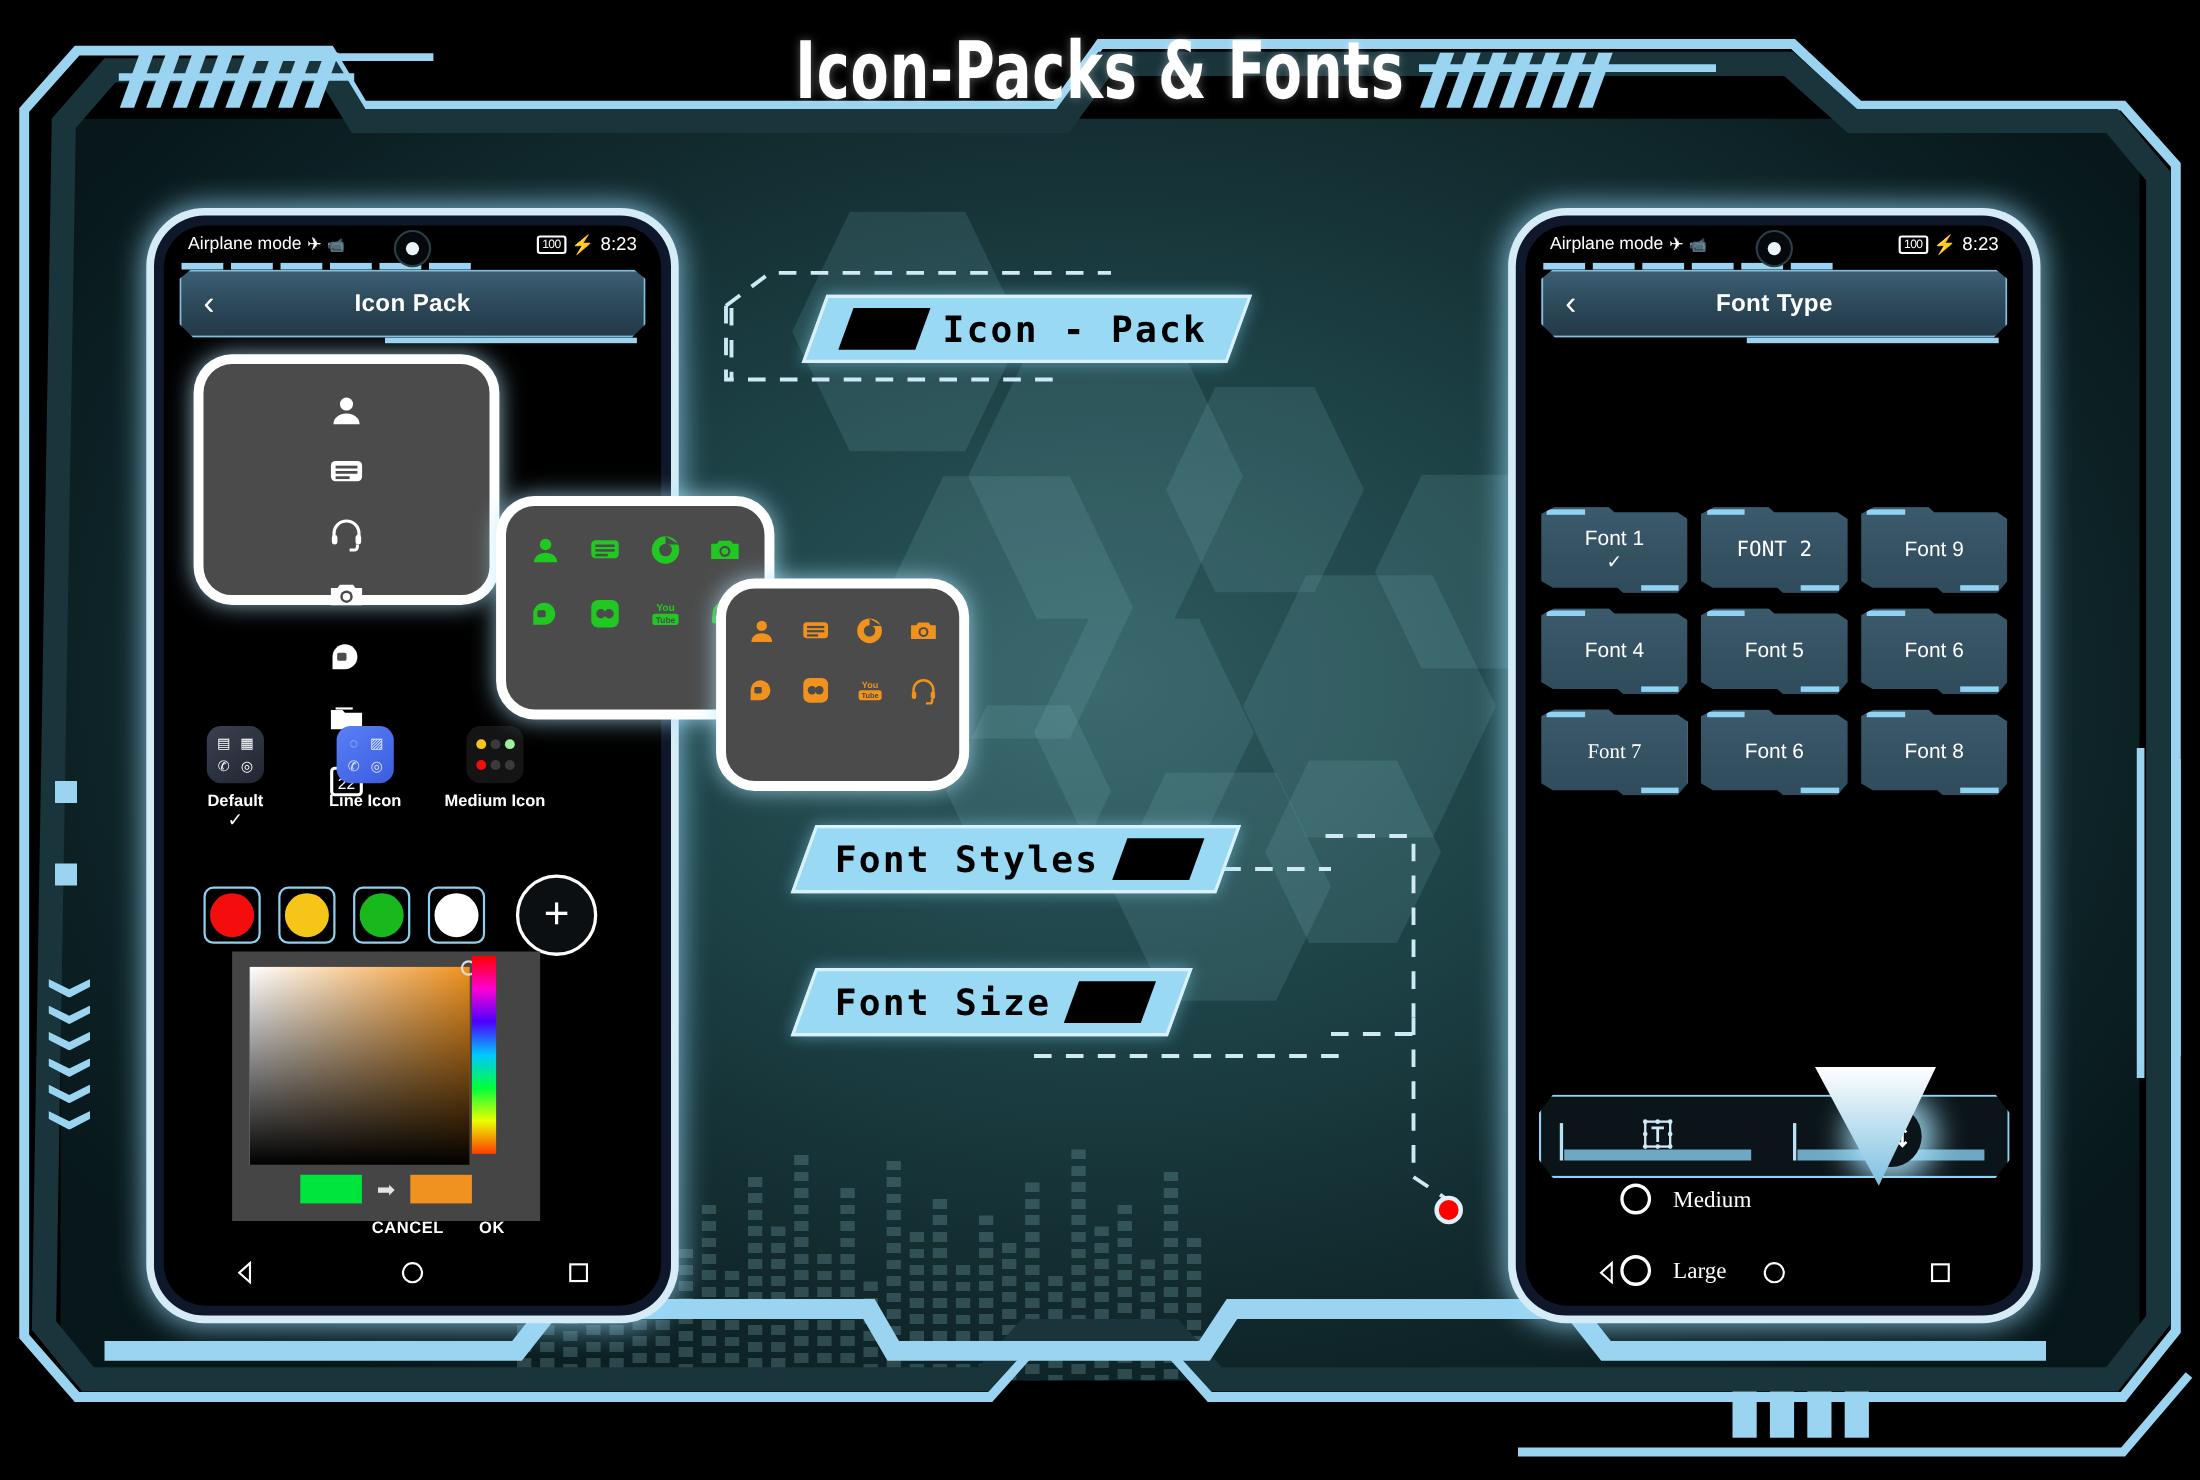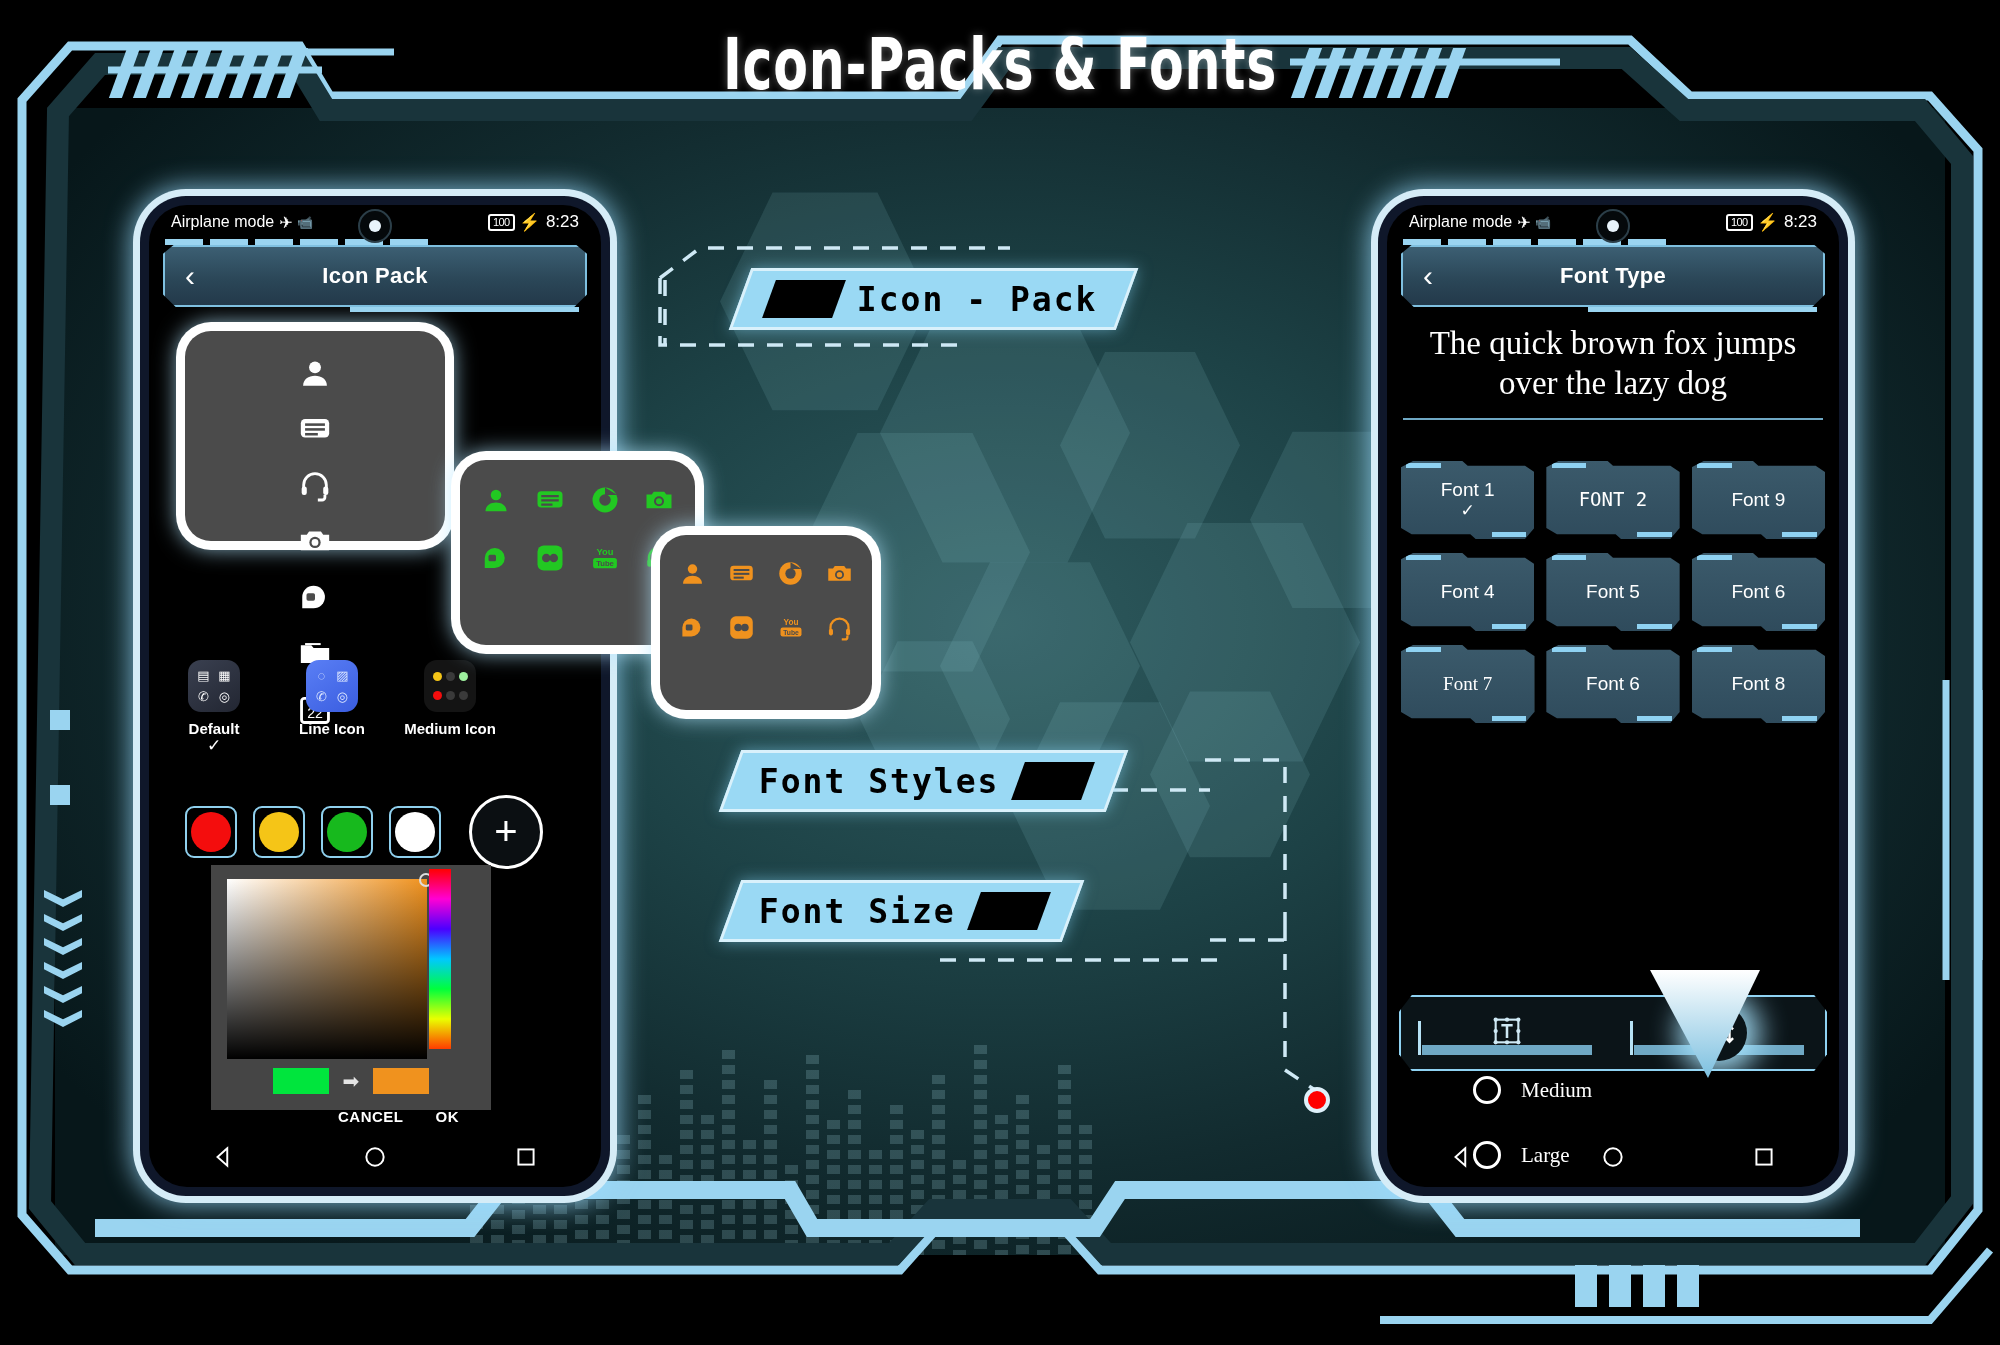--- a/index.html
+++ b/index.html
@@ -674,21 +674,20 @@
             <i></i>
             <i></i>
           </div>
         <div class="appbar">
           <span class="back-chevron">‹</span>
           <span class="appbar-title">Font Type</span>
         </div>
         <div class="appbar-underline"></div>
       </div>
 
-      <div class="preview-text">The quick brown fox jumps over the lazy dog</div>
 
       <div class="fontgrid" id="fontgrid">
           <div class="fontcell">
             <span class="edge-t"></span>
             <span class="ftxt">
               <span style="font-family: &quot;Liberation Sans&quot;, sans-serif;">Font 1</span>
               <span class="fck">✓</span>
             </span>
             <span class="edge-b"></span>
           </div>

